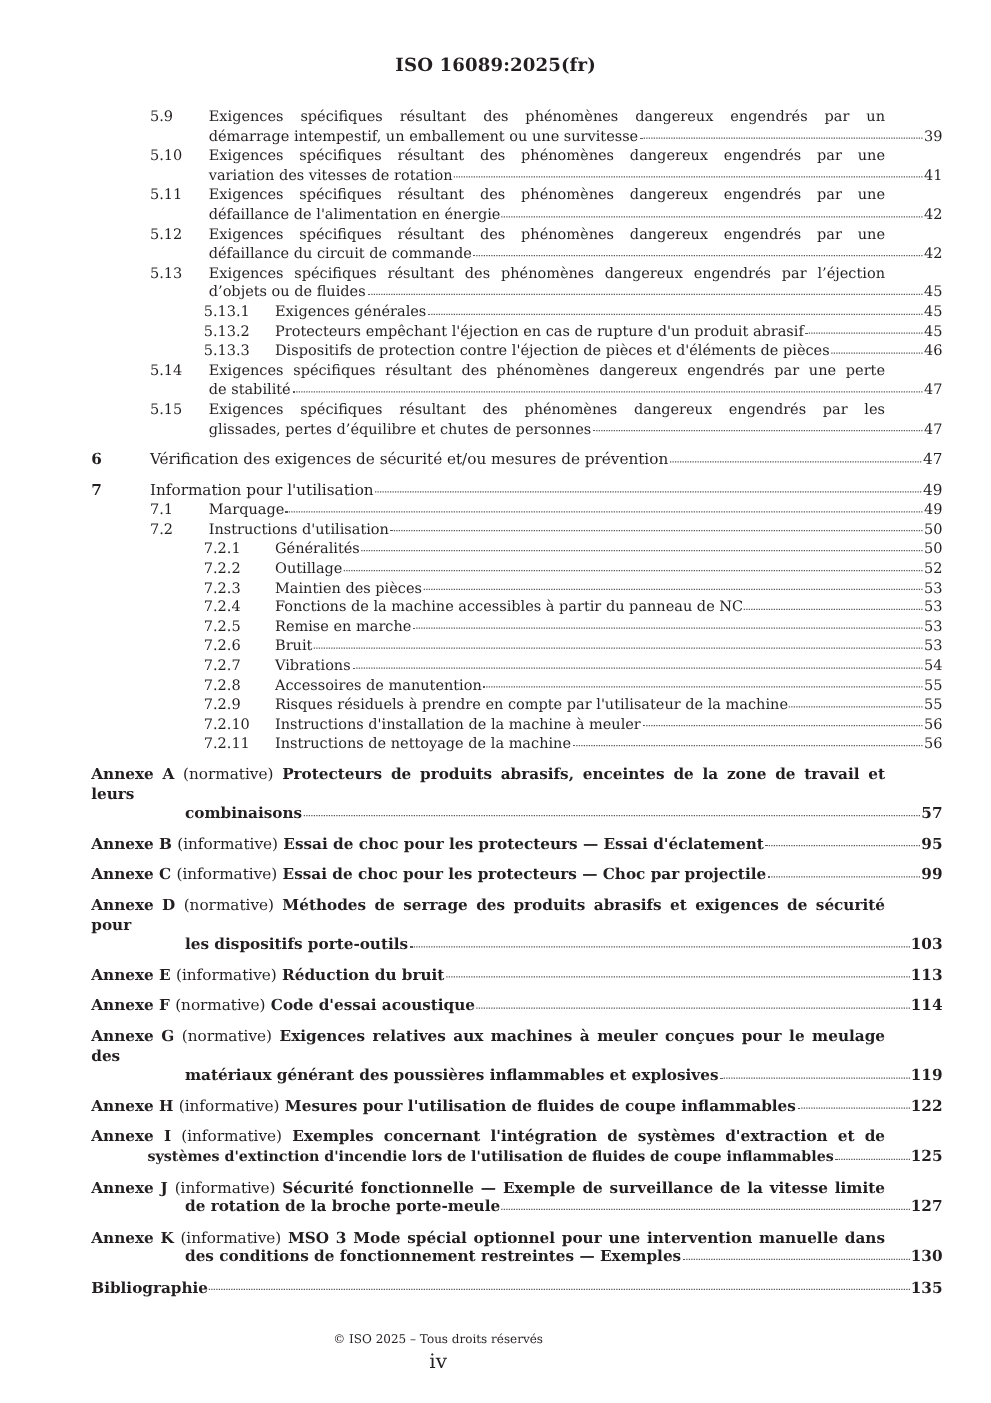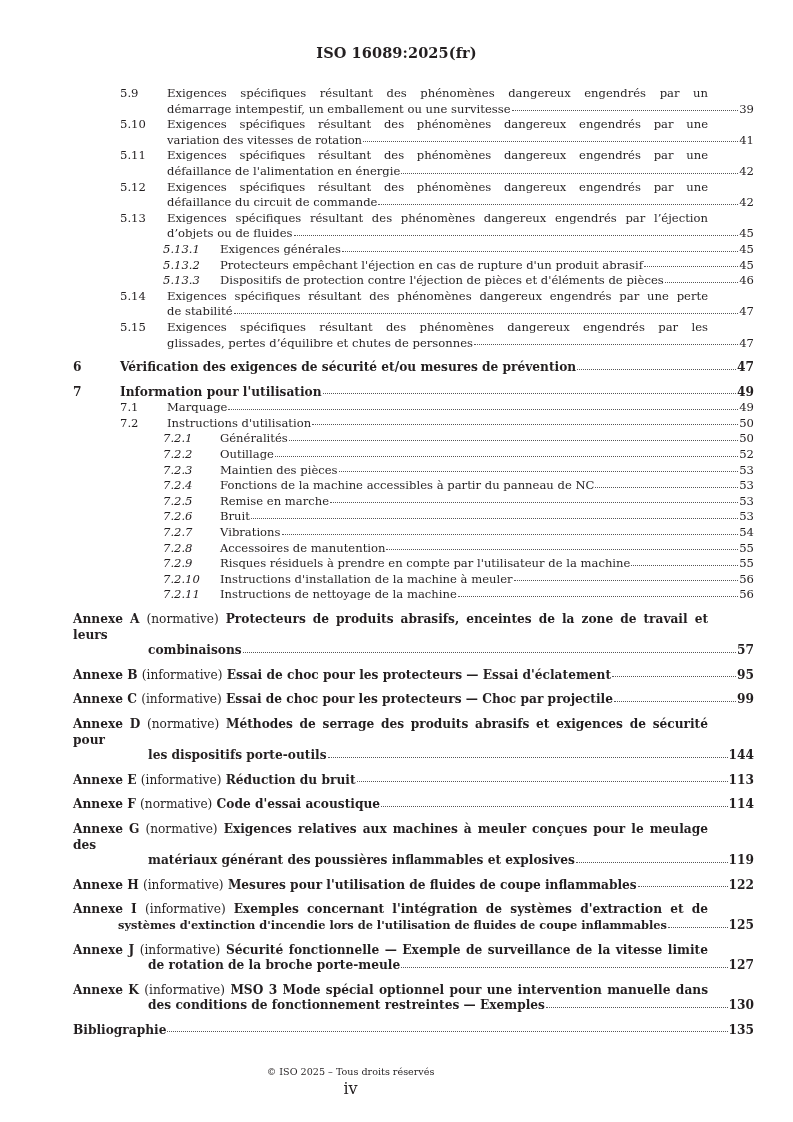--- a/index.html
+++ b/index.html
@@ -12,23 +12,23 @@
   .num { flex: 0 0 auto; }
   .body { flex: 1 1 auto; position: relative; }
   .line { display: flex; align-items: baseline; }
   .line .t { white-space: nowrap; }
   .just { text-align: justify; text-align-last: justify; white-space: normal; display: block; padding-right: 46px; }
   .leader { flex: 1 1 auto; border-bottom: 1px dotted #555; margin: 0 1px 3px 1px; height: 0; align-self: flex-end; position: relative; top: -3px; }
   .pg { flex: 0 0 auto; text-align: right; }
   
   .l2 .num { width: 47px; padding-left: 47px; }
   .l2 .body { }
-  .l3 .num { width: 57px; padding-left: 90px; font-style: italic; }
+  .l3 .num { width: 57px; padding-left: 90px; }
   .l1 .num { width: 47px; font-weight: bold; font-size: 12.2px; }
-  .l1 .body { font-weight: bold; font-size: 12.2px; }
+  .l1 .body { font-weight: normal; font-size: 12.2px; }
   .l1 { margin-top: 9px; }
   .l7sub .num { width: 47px; padding-left: 47px; }
   .annex { margin-top: 9px; font-weight: bold; font-size: 12.2px; }
   .annex .kind { font-weight: normal; }
   .annex .cont { padding-left: 75px; }
   .annex .justline { text-align: justify; text-align-last: justify; padding-right: 46px; }
   .footer { position: absolute; top: 1066px; left: 0; width: 701px; text-align: center; font-size: 9.6px; }
   .footer .pn { font-size: 16px; margin-top: 2px; }
 </style>
 </head>
@@ -285,21 +285,21 @@
         <span class="t"><span>Annexe C</span> <span class="kind">(informative)</span> <span>Essai de choc pour les protecteurs — Choc par projectile</span></span>
         <span class="leader"></span>
         <span class="pg">99</span>
       </div>
   </div>
   <div class="annex">
     <div class="justline"><span>Annexe D</span> <span class="kind">(normative)</span> <span>Méthodes de serrage des produits abrasifs et exigences de sécurité pour</span></div>
     <div class="line cont">
         <span class="t">les dispositifs porte-outils</span>
         <span class="leader"></span>
-        <span class="pg">144</span>
+        <span class="pg">103</span>
       </div>
   </div>
   <div class="annex">
     <div class="line">
         <span class="t"><span>Annexe E</span> <span class="kind">(informative)</span> <span>Réduction du bruit</span></span>
         <span class="leader"></span>
         <span class="pg">113</span>
       </div>
   </div>
   <div class="annex">

